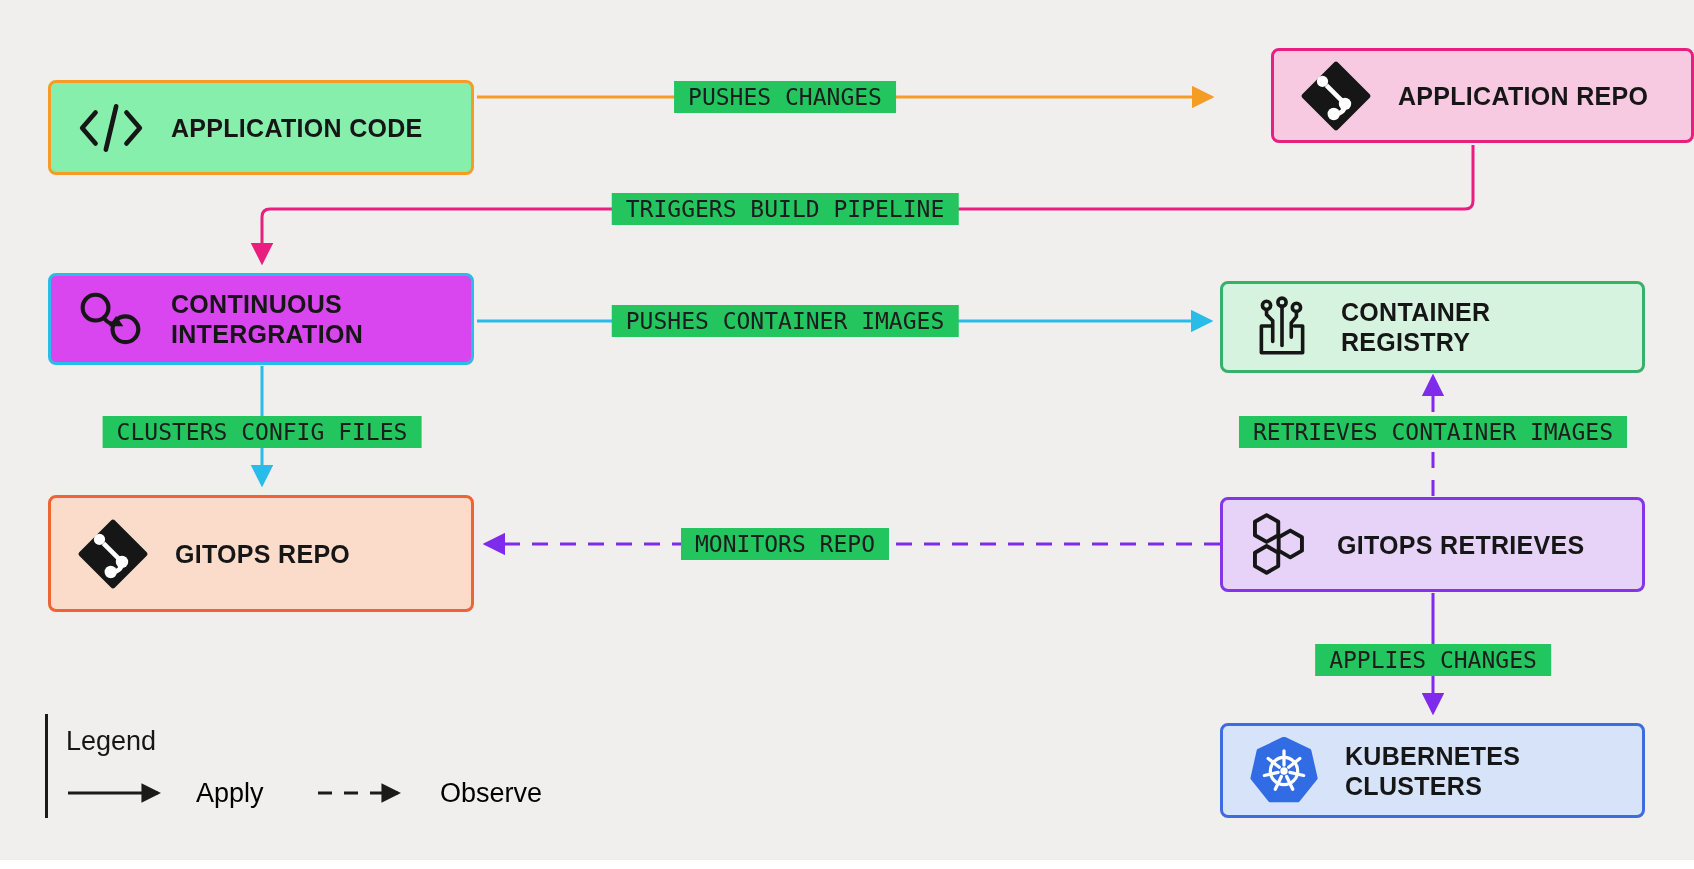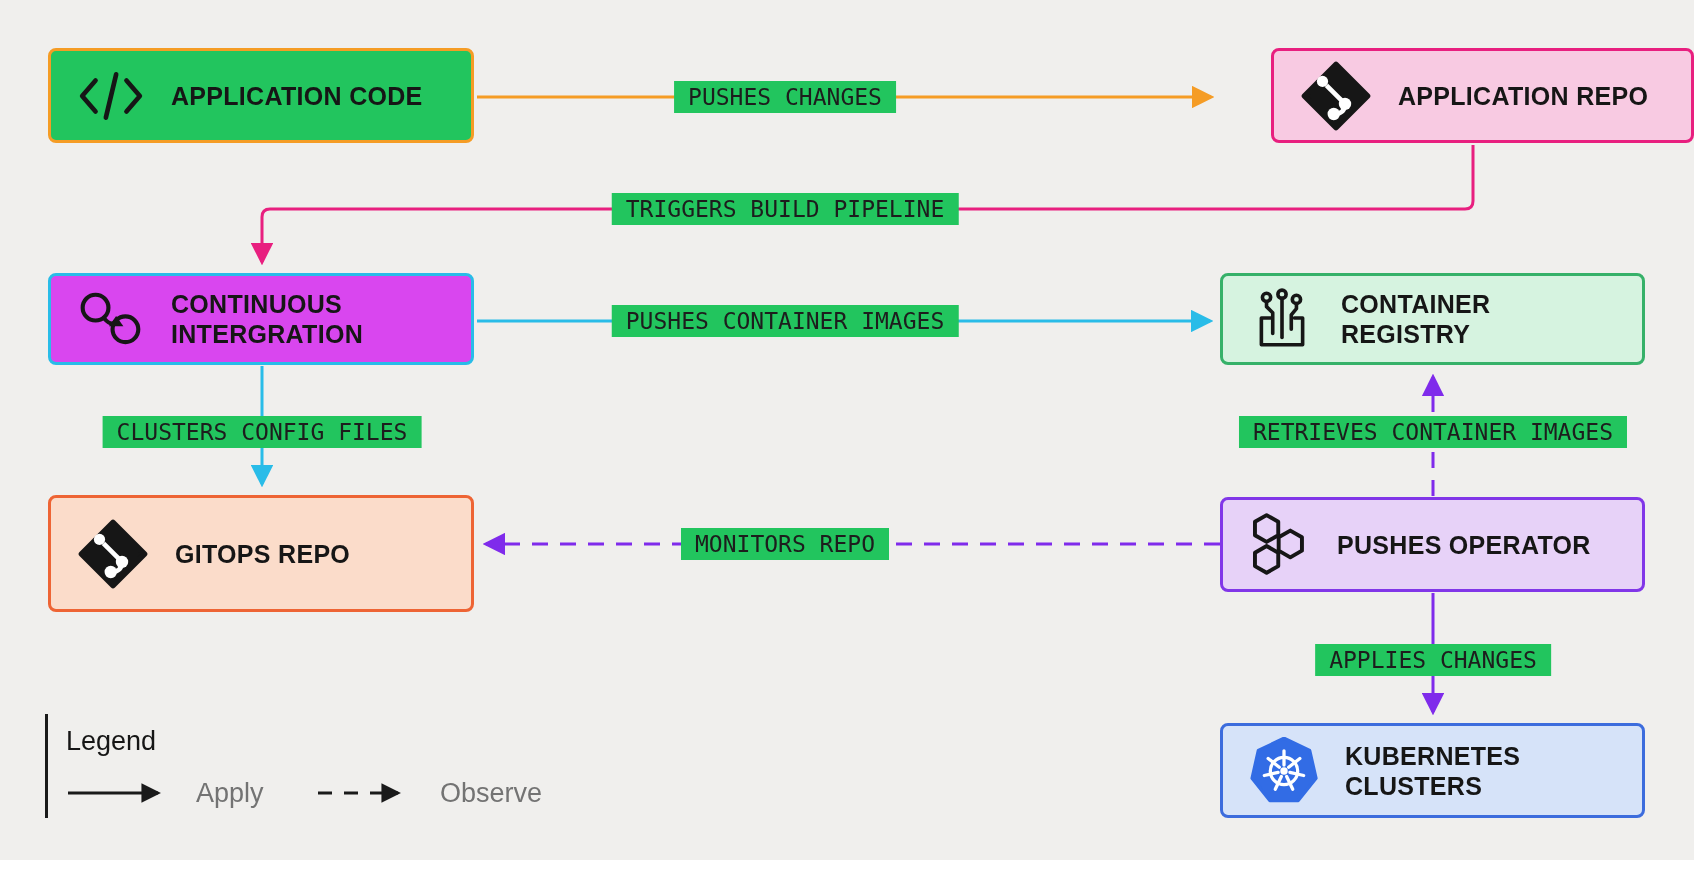--- a/index.html
+++ b/index.html
@@ -7,30 +7,30 @@
           font-family:"Liberation Sans",sans-serif;}
   .arrow-layer{position:absolute;left:0;top:0;width:1694px;height:869px;}
   .node{position:absolute;display:flex;align-items:center;gap:26px;padding-left:26px;
         box-sizing:border-box;border:3px solid #000;border-radius:8px;}
   .node-label{font-weight:bold;font-size:25px;line-height:1.2;letter-spacing:.3px;color:#161616;
               white-space:pre-line;}
   .icon{display:flex;align-items:center;flex-shrink:0;}
   .edge-label{position:absolute;transform:translate(-50%,-50%);white-space:nowrap;
               font-family:"DejaVu Sans Mono","Liberation Mono",monospace;font-size:23px;color:#1d1d1d;
               background:#22c55e;padding:3px 14px;z-index:5;}
-  .n-appcode{background:#22c55e;border-color:#f59c25;}
+  .n-appcode{background:#86efac;border-color:#f59c25;margin-top:32px;}
   .n-apprepo{background:#f8cae2;border-color:#e81f7f;}
   .n-ci{background:#d946ef;border-color:#29bce8;}
-  .n-registry{background:#d6f3e0;border-color:#36b169;}
+  .n-registry{background:#d6f3e0;border-color:#36b169;margin-top:8px;}
   .n-gitopsrepo{background:#fbdcca;border-color:#ee6434;}
   .n-operator{background:#e7d2f8;border-color:#8136e8;}
   .n-k8s{background:#d6e3f9;border-color:#3c6cdd;}
   .legend-title{position:absolute;left:66px;top:726px;font-weight:normal;font-size:27px;color:#161616;}
   .legend-bar{position:absolute;left:45px;top:714px;width:3px;height:104px;background:#1a1a1a;}
-  .legend-item-label{position:absolute;transform:translateY(-50%);font-size:27px;color:#737373;}
+  .legend-item-label{position:absolute;transform:translateY(-50%);font-size:27px;color:#000000;}
   .bottom-strip{position:absolute;left:0;bottom:0;width:100%;height:9px;background:#ffffff;}
   .ico-stroke{stroke:#161616;fill:none;stroke-linecap:round;stroke-linejoin:round;}
 </style>
 </head>
 <body>
 
 <div class="canvas">
 
   <svg class="arrow-layer">
     <defs>
@@ -138,21 +138,21 @@
   </div>
 
   <div class="node n-operator" style="left:1220px;top:497px;width:425px;height:95px">
     <span class="icon">
       <svg width="62" height="68" viewBox="0 0 60 66">
         <polygon class="ico-stroke" stroke-width="3.8" points="17,4 28.3,10.5 28.3,23.5 17,30 5.7,23.5 5.7,10.5"></polygon>
         <polygon class="ico-stroke" stroke-width="3.8" points="17,34 28.3,40.5 28.3,53.5 17,60 5.7,53.5 5.7,40.5"></polygon>
         <polygon class="ico-stroke" stroke-width="3.8" points="40,19 51.3,25.5 51.3,38.5 40,45 28.7,38.5 28.7,25.5"></polygon>
       </svg>
     </span>
-    <div class="node-label">PUSHES OPERATOR</div>
+    <div class="node-label">GITOPS RETRIEVES</div>
   </div>
 
   <div class="node n-k8s" style="left:1220px;top:723px;width:425px;height:95px">
     <span class="icon">
       <svg width="70" height="68" viewBox="0 0 64 62">
         <polygon points="32,1 8.5,12.3 2.8,37.7 19,58 45,58 61.3,37.7 55.5,12.3" fill="#326ce5" stroke="#326ce5" stroke-width="3" stroke-linejoin="round"></polygon>
         <circle cx="32" cy="31" r="12.5" stroke="#fff" stroke-width="3" fill="none"></circle>
         <circle cx="32" cy="31" r="3.4" fill="#fff"></circle>
         <g stroke="#fff" stroke-width="3" stroke-linecap="round">
           <line x1="32" y1="25.5" x2="32" y2="12.5"></line>

